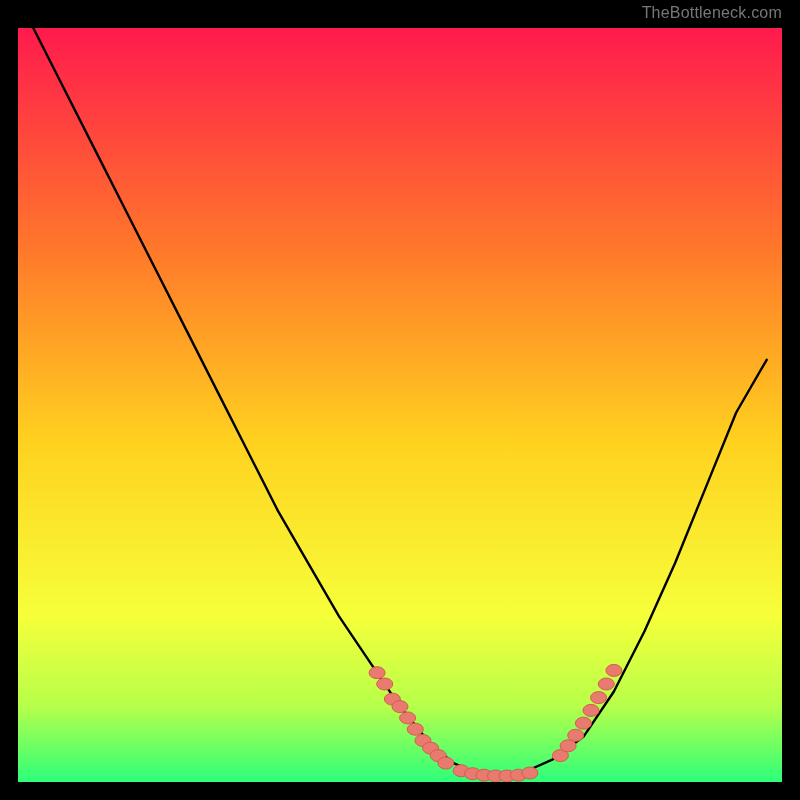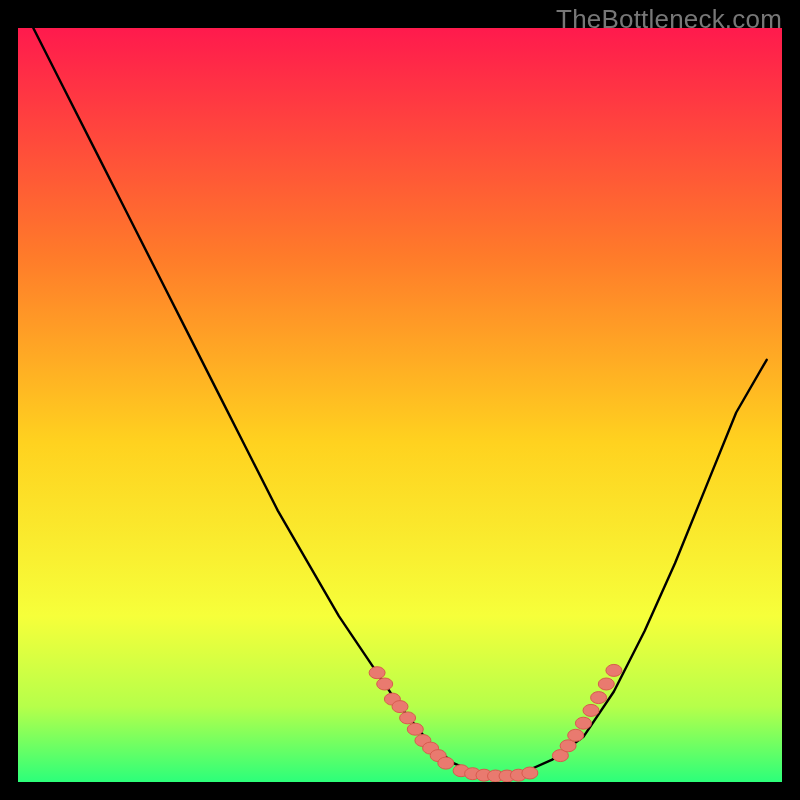--- a/index.html
+++ b/index.html
@@ -24,21 +24,21 @@
     top: 0;
     width: 764px;
     height: 754px;
   }
   .watermark {
     position: absolute;
     top: 4px;
     right: 18px;
     color: #777;
     font-family: Arial, Helvetica, sans-serif;
-    font-size: 26px;
+    font-size: 16px;
     font-weight: 500;
     letter-spacing: 0.2px;
   }
   svg { display: block; }
 </style>
 </head>
 <body>
 
 <div class="watermark">TheBottleneck.com</div>
 

